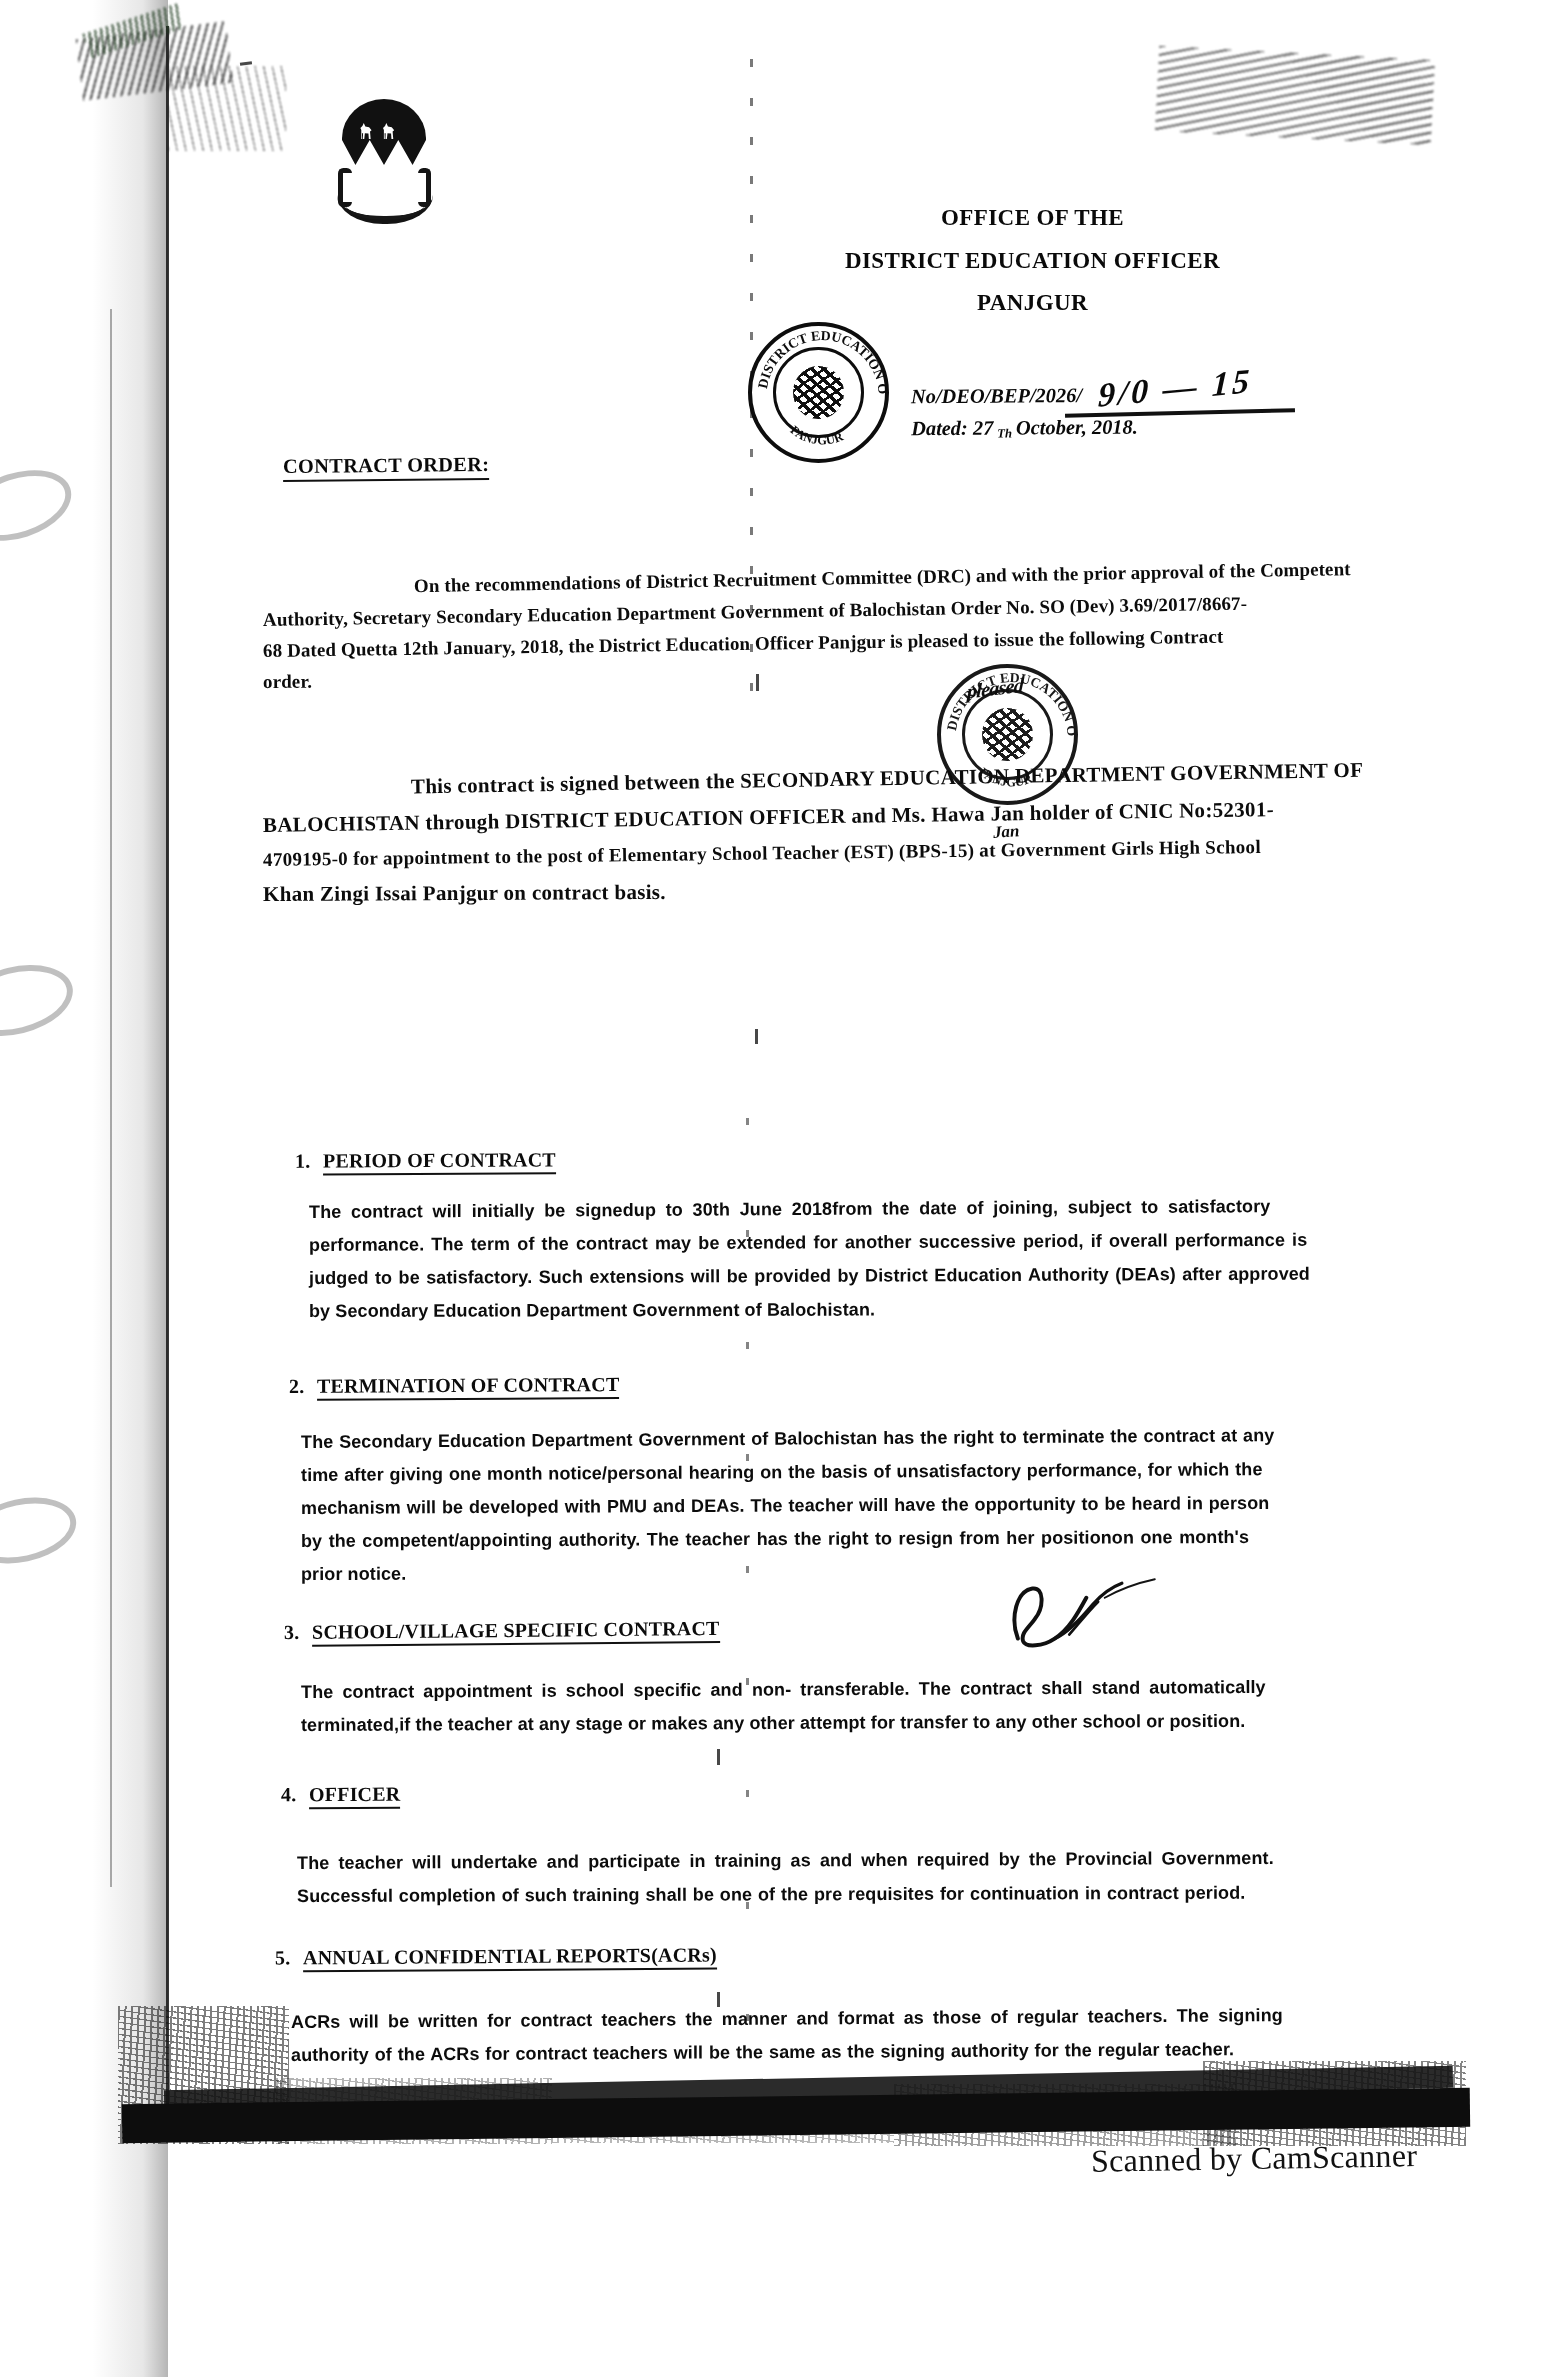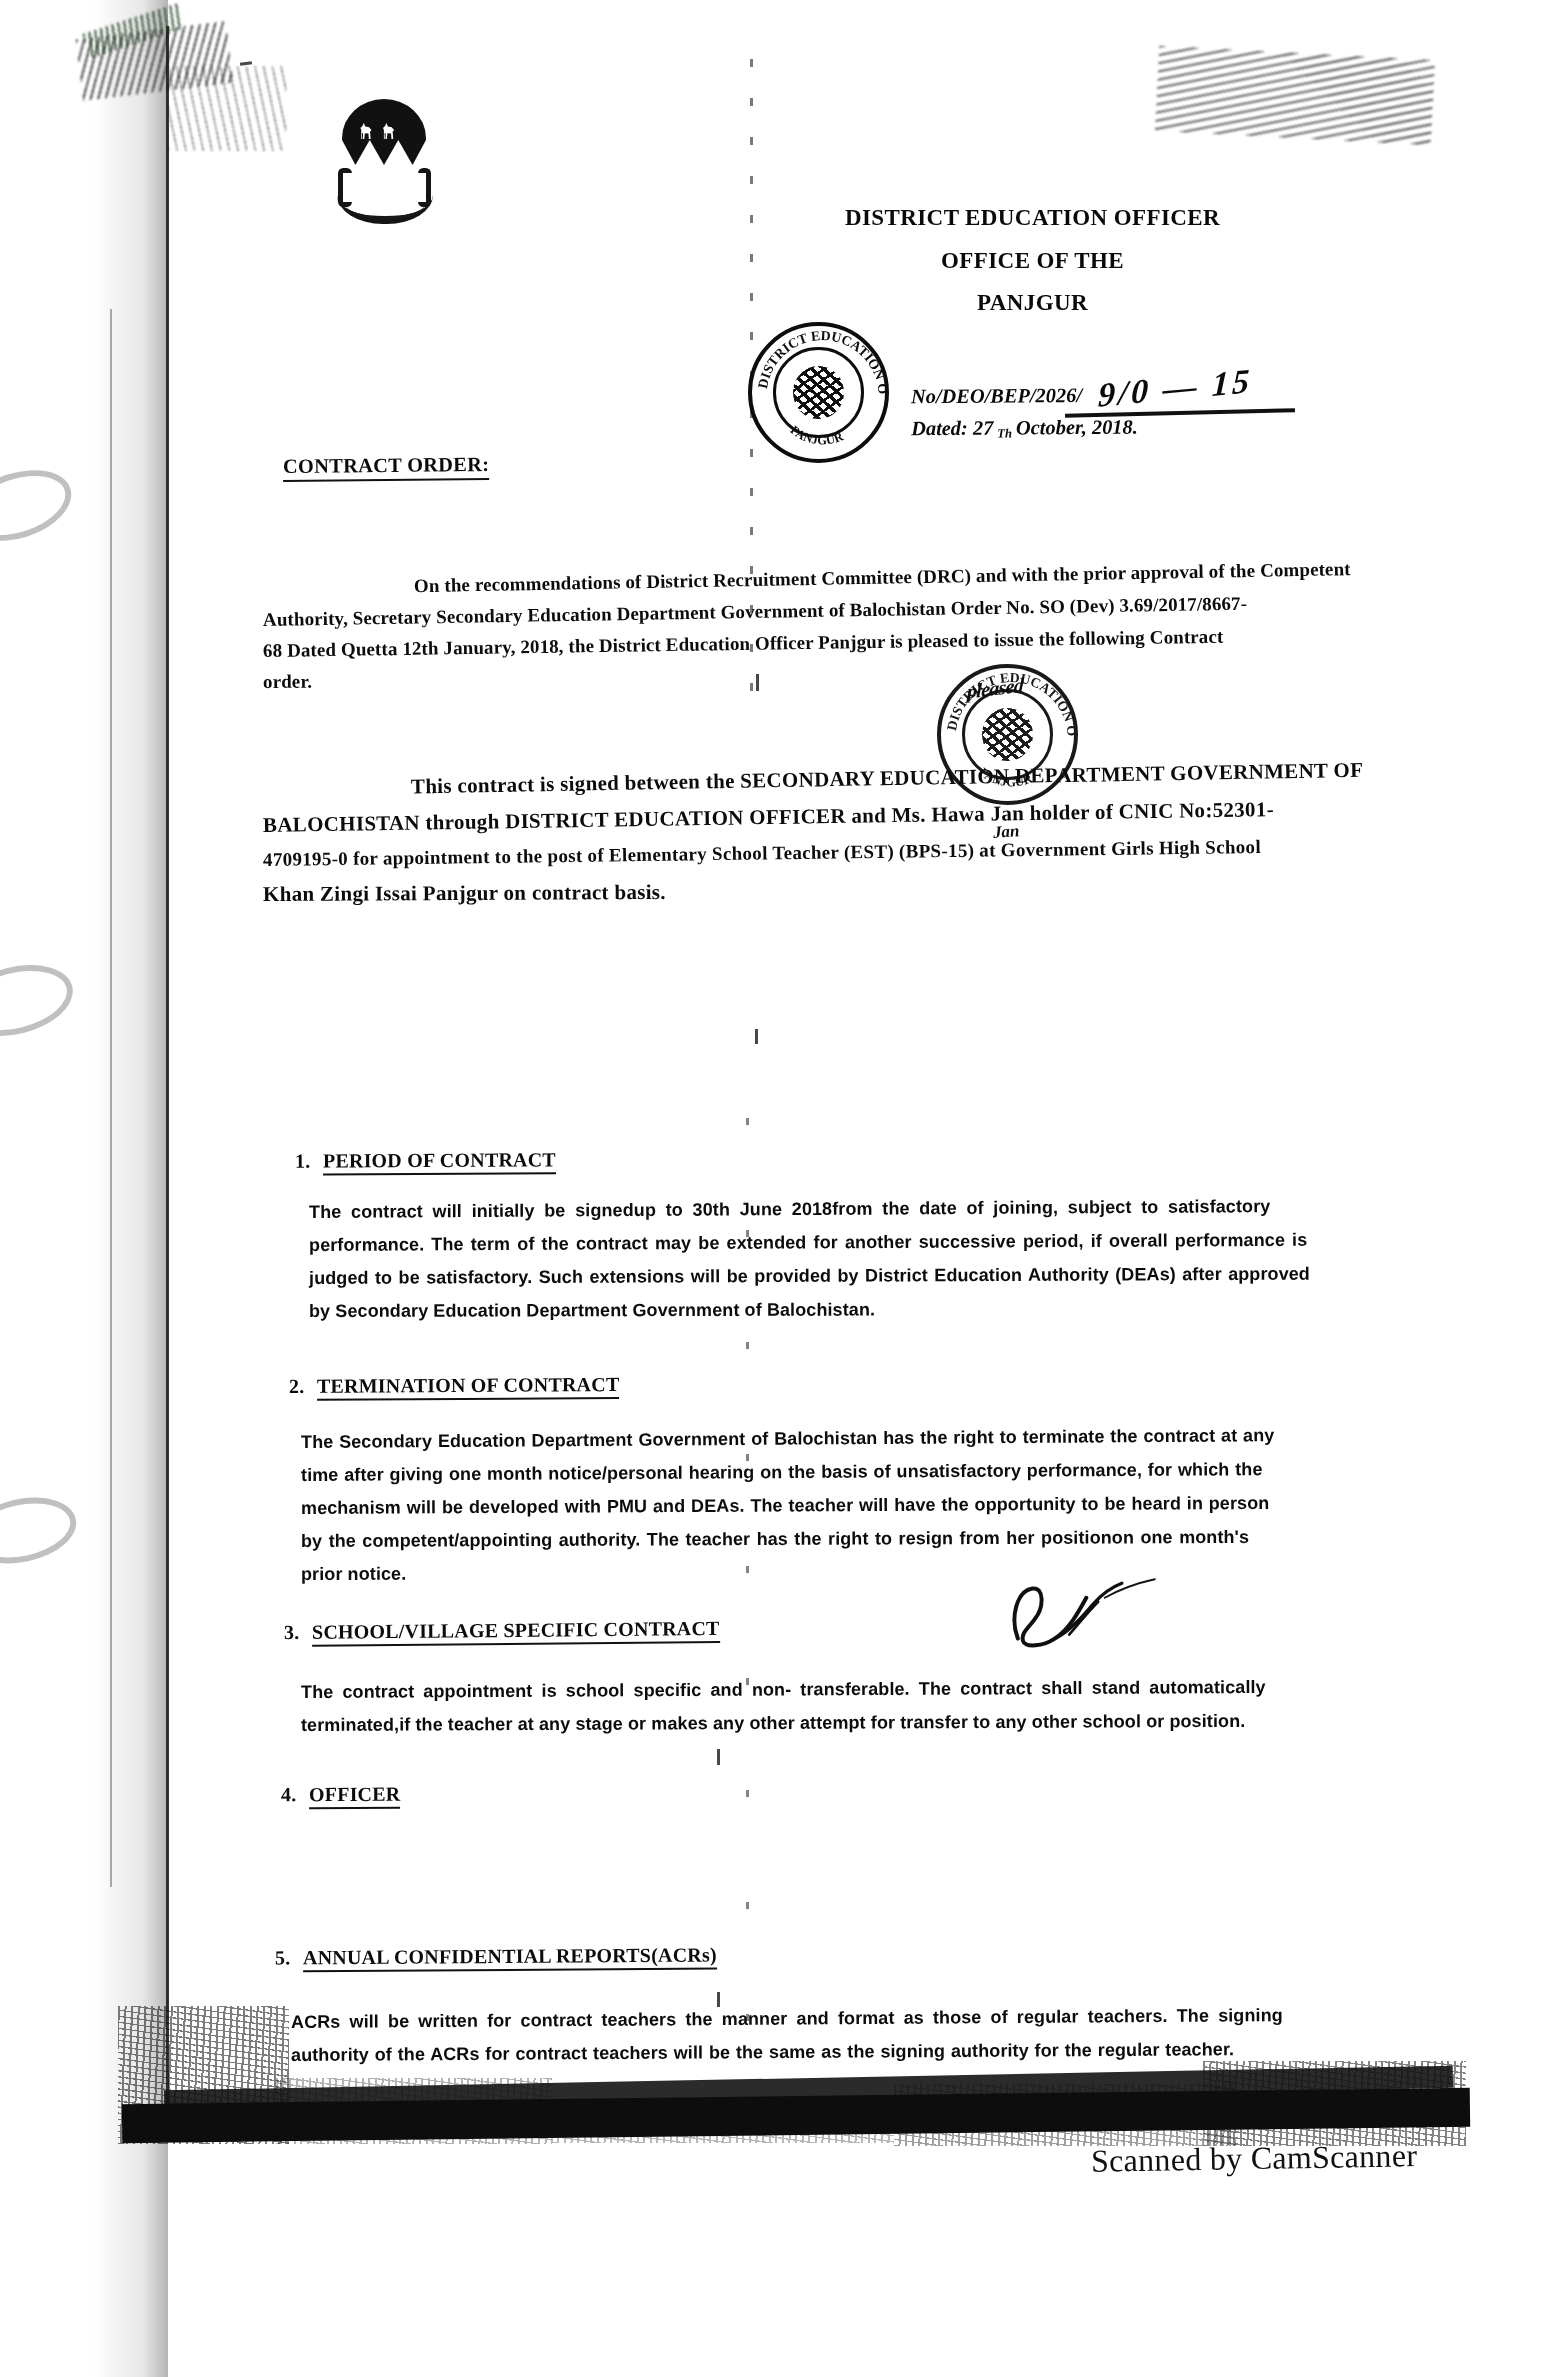--- a/index.html
+++ b/index.html
@@ -407,22 +407,22 @@
   <div class="crest">
     <div class="shield"></div>
     <div class="camel c1"></div>
     <div class="camel c2"></div>
     <div class="ribbon">
       <div class="ribbon-inner"></div>
     </div>
   </div>
 
   <div class="header">
+    <div class="h-line l1">OFFICE OF THE</div>
     <div class="h-line l2">DISTRICT EDUCATION OFFICER</div>
-    <div class="h-line l1">OFFICE OF THE</div>
     <div class="h-line l3">PANJGUR</div>
   </div>
 
   <div class="stamp" id="stamp-1">
     <div class="inner-ring"></div>
     <div class="core"></div>
     <div class="arc-text">
       <svg viewBox="0 0 215 215" width="141" height="141">
         <path id="arc1" d="M 22,107 A 85,85 0 1 1 193,107" fill="none"></path>
         <path id="arc1b" d="M 34,107 A 73,73 0 1 0 181,107" fill="none"></path>
@@ -520,20 +520,24 @@
     <span class="num">3.</span><span class="ttl">SCHOOL/VILLAGE SPECIFIC CONTRACT</span>
   </div>
   <div class="para-sans just" style="top:1683px; left:301px;">
     <span class="ln" style="transform:rotate(-0.3deg); word-spacing:4px;">The contract appointment is school specific and non- transferable. The contract shall stand automatically</span>
     <span class="ln" style="margin-top:15px; transform:rotate(-0.25deg);">terminated,if the teacher at any stage or makes any other attempt for transfer to any other school or position.</span>
   </div>
 
   <div class="sec-head" style="left:281px; top:1783px; transform:rotate(-0.35deg);">
     <span class="num">4.</span><span class="ttl">OFFICER</span>
   </div>
+  <div class="para-sans just" style="top:1854px; left:297px;">
+    <span class="ln" style="transform:rotate(-0.3deg); word-spacing:4px;">The teacher will undertake and participate in training as and when required by the Provincial Government.</span>
+    <span class="ln" style="margin-top:15px; transform:rotate(-0.2deg); word-spacing:0.7px;">Successful completion of such training shall be one of the pre requisites for continuation in contract period.</span>
+  </div>
 
   <div class="sec-head" style="left:275px; top:1945px; transform:rotate(-0.4deg);">
     <span class="num">5.</span><span class="ttl">ANNUAL CONFIDENTIAL REPORTS(ACRs)</span>
   </div>
   <div class="para-sans just" style="top:2013px; left:291px;">
     <span class="ln" style="transform:rotate(-0.4deg); word-spacing:4px;">ACRs will be written for contract teachers the manner and format as those of regular teachers. The signing</span>
     <span class="ln" style="margin-top:15px; transform:rotate(-0.35deg); word-spacing:0.7px;">authority of the ACRs for contract teachers will be the same as the signing authority for the regular teacher.</span>
   </div>
 
   <div class="bottom-noise">

